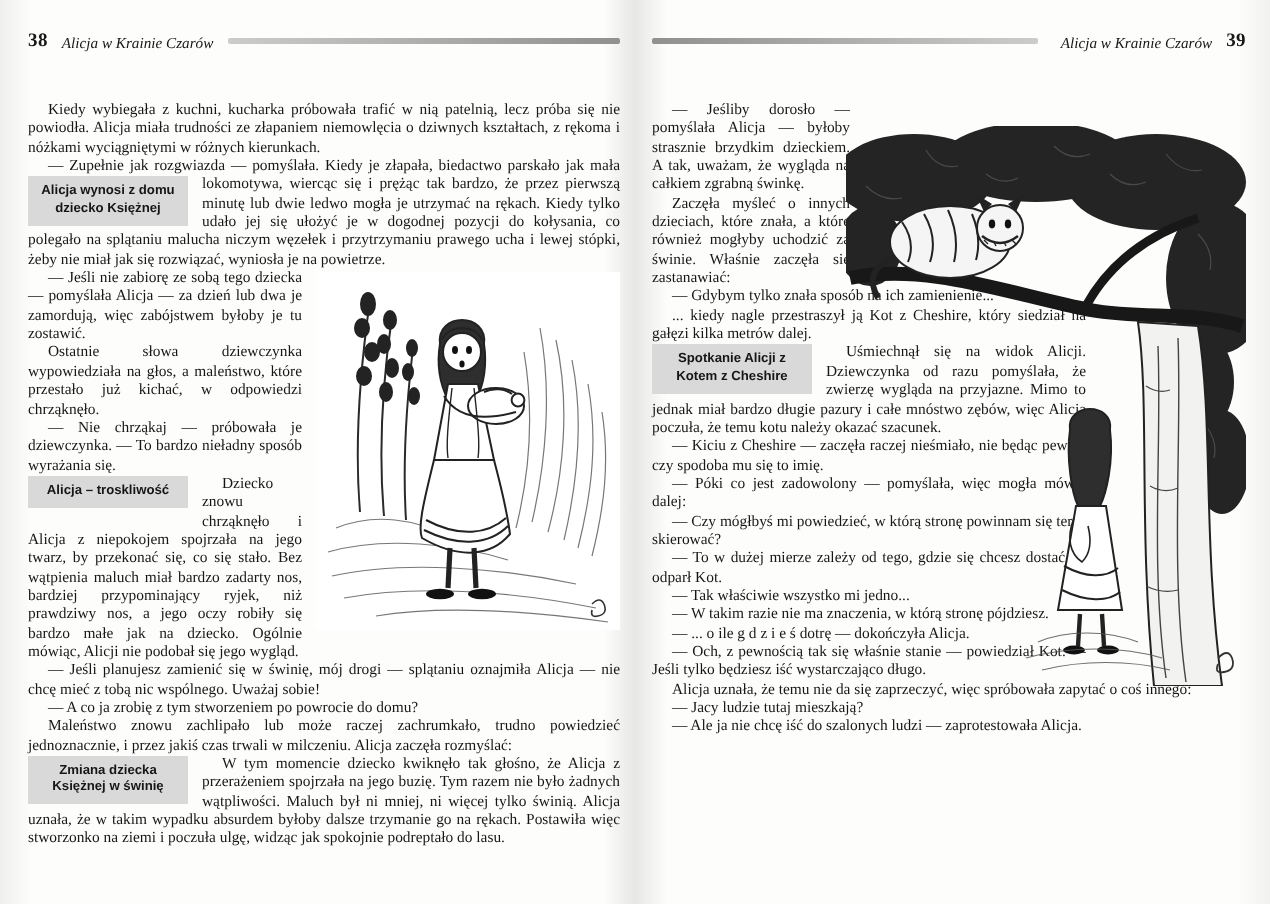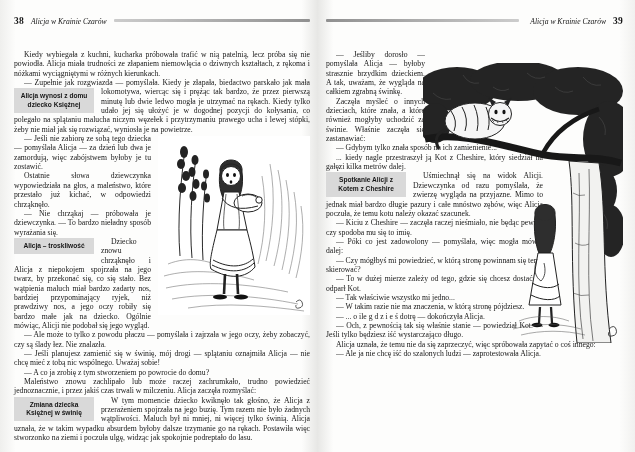--- a/index.html
+++ b/index.html
@@ -131,21 +131,20 @@
             <path d="M138,166 q4,-4 6,0 q2,5 -3,6 q-4,1 -3,-3" stroke="#333" fill="none" stroke-width="0.8"></path>
           </svg>
         </span>
         <span>— Jeśli nie zabiorę ze sobą tego dziecka — pomyślała Alicja — za dzień lub dwa je zamordują, więc zabójstwem byłoby je tu zostawić.</span>
       </p>
       <p><span>Ostatnie słowa dziewczynka wypowiedziała na głos, a maleństwo, które przestało już kichać, w odpowiedzi chrząknęło.</span></p>
       <p><span>— Nie chrząkaj — próbowała je dziewczynka. — To bardzo nieładny sposób wyrażania się.</span></p>
       <p>
         <span class="mnote">Alicja – troskliwość</span><span>Dziecko znowu chrząknęło i Alicja z niepokojem spojrzała na jego twarz, by przekonać się, co się stało. Bez wątpienia maluch miał bardzo zadarty nos, bardziej przypominający ryjek, niż prawdziwy nos, a jego oczy robiły się bardzo małe jak na dziecko. Ogólnie mówiąc, Alicji nie podobał się jego wygląd.</span>
       </p>
-      <p><span>— Ale może to tylko z powodu płaczu — pomyślała i zajrzała w jego oczy, żeby zobaczyć, czy są ślady łez. Nie znalazła.</span></p>
       <p><span>— Jeśli planujesz zamienić się w świnię, mój drogi — splątaniu oznajmiła Alicja — nie chcę mieć z tobą nic wspólnego. Uważaj sobie!</span></p>
       <p><span>— A co ja zrobię z tym stworzeniem po powrocie do domu?</span></p>
       <p><span>Maleństwo znowu zachlipało lub może raczej zachrumkało, trudno powiedzieć jednoznacznie, i przez jakiś czas trwali w milczeniu. Alicja zaczęła rozmyślać:</span></p>
       <p>
         <span class="mnote">Zmiana dziecka Księżnej w świnię</span><span>W tym momencie dziecko kwiknęło tak głośno, że Alicja z przerażeniem spojrzała na jego buzię. Tym razem nie było żadnych wątpliwości. Maluch był ni mniej, ni więcej tylko świnią. Alicja uznała, że w takim wypadku absurdem byłoby dalsze trzymanie go na rękach. Postawiła więc stworzonko na ziemi i poczuła ulgę, widząc jak spokojnie podreptało do lasu.</span>
       </p>
     </div>
   </div>
 
   <div class="page page-right">
@@ -241,17 +240,18 @@
       </p>
       <p><span>— Kiciu z Cheshire — zaczęła raczej nieśmiało, nie będąc pewną, czy spodoba mu się to imię.</span></p>
       <p><span>— Póki co jest zadowolony — pomyślała, więc mogła mówić dalej:</span></p>
       <p><span>— Czy mógłbyś mi powiedzieć, w którą stronę powinnam się teraz skierować?</span></p>
       <p><span>— To w dużej mierze zależy od tego, gdzie się chcesz dostać — odparł Kot.</span></p>
       <p><span>— Tak właściwie wszystko mi jedno...</span></p>
       <p><span>— W takim razie nie ma znaczenia, w którą stronę pójdziesz.</span></p>
       <p><span>— ... o ile g d z i e ś  dotrę — dokończyła Alicja.</span></p>
       <p><span>— Och, z pewnością tak się właśnie stanie — powiedział Kot. — Jeśli tylko będziesz iść wystarczająco długo.</span></p>
       <p><span>Alicja uznała, że temu nie da się zaprzeczyć, więc spróbowała zapytać o coś innego:</span></p>
+      <p><span>— Jacy ludzie tutaj mieszkają?</span></p>
       <p><span>— Ale ja nie chcę iść do szalonych ludzi — zaprotestowała Alicja.</span></p>
     </div>
   </div>
 
 </div>
 
 </body></html>

